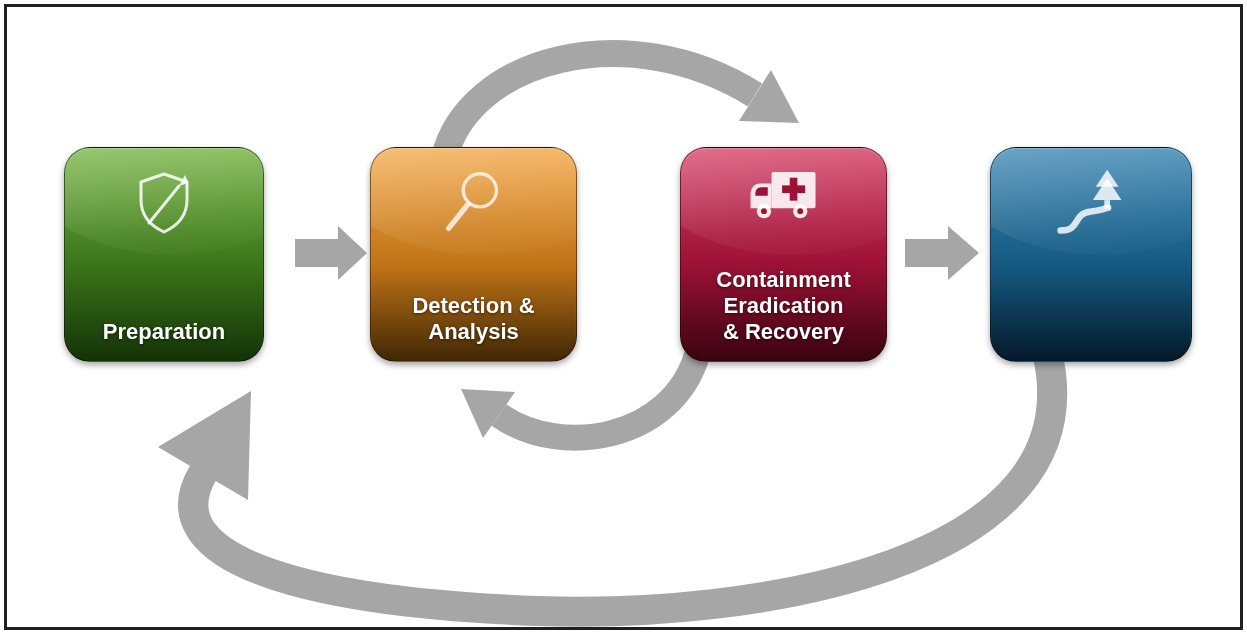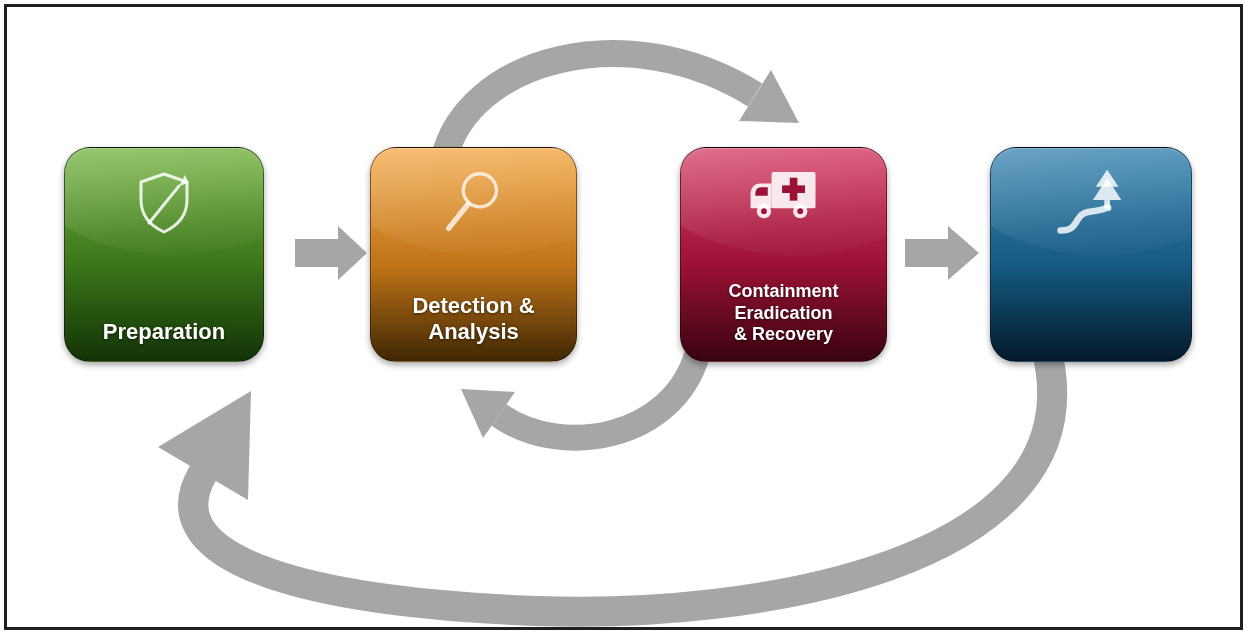--- a/index.html
+++ b/index.html
@@ -64,21 +64,21 @@
     font-size: 22px;
     line-height: 1.18;
     text-align: center;
     white-space: pre-line;
     text-shadow: 0 1px 3px rgba(0,0,0,0.55);
   }
   #stage-preparation        { left: 57px;  top: 140px; width: 200px; height: 215px; }
   #stage-detection          { left: 363px; top: 140px; width: 207px; height: 215px; }
   #stage-containment        { left: 673px; top: 140px; width: 207px; height: 215px; }
   #stage-postincident       { left: 983px; top: 140px; width: 202px; height: 215px; }
-  #stage-containment .label { font-size: 18px; }
+  #stage-containment .label { font-size: 22px; }
 </style>
 </head>
 <body>
 
 <div class="frame">
 
   <svg class="arrow-layer" viewBox="0 0 1247 634">
 
     <g>
       <polygon points="288,232 331,232 331,219 360,246 331,273 331,260 288,260" fill="#a6a6a6"></polygon>

